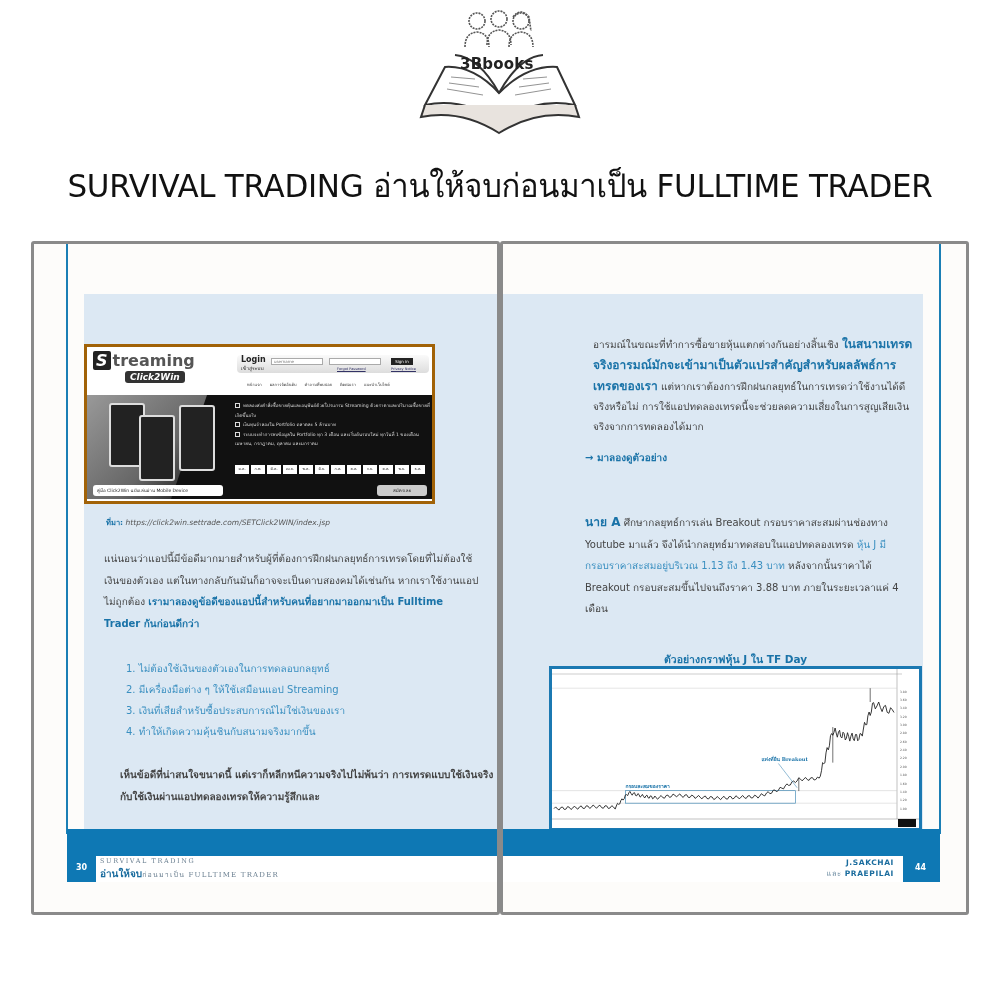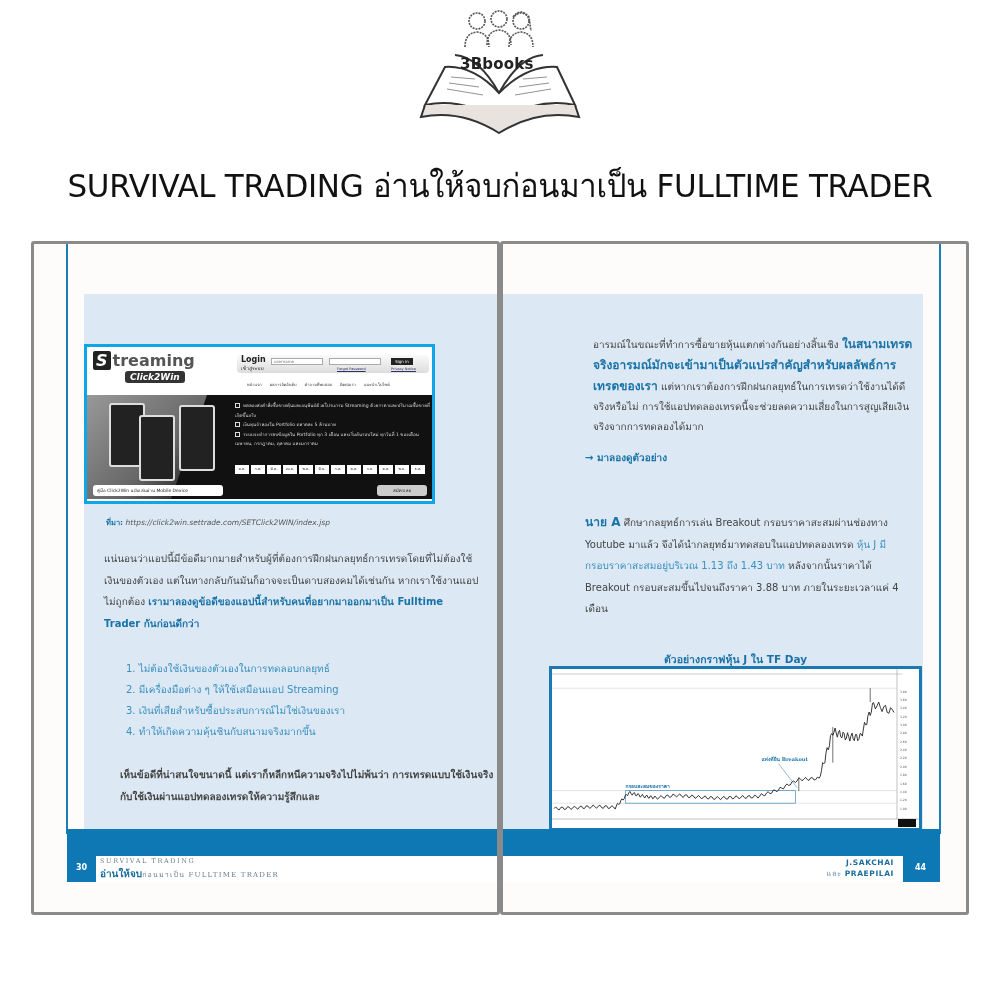--- a/index.html
+++ b/index.html
@@ -54,21 +54,21 @@
   .fig-caption { position: absolute; font-family: "DejaVu Sans", sans-serif; font-weight: bold; font-size: 10.5px; color: #1a73a8; text-align: center; }
   .body-text { position: absolute; font-family: "DejaVu Sans", sans-serif; font-size: 10px; line-height: 21.5px; color: #444; }
   .hl { color: #1a73a8; font-weight: bold; }
   .hl-lg { color: #1a73a8; font-weight: bold; font-size: 12px; }
   .hl-plain { color: #3a8fc0; }
   .list { position: absolute; font-family: "DejaVu Sans", sans-serif; font-size: 10px; line-height: 21px; color: #3a8fc0; }
   .source { position: absolute; font-family: "DejaVu Sans", sans-serif; font-size: 7.5px; font-style: italic; color: #555; }
   .source b { font-style: normal; color: #1a73a8; }
 
   
-  .c2w { position: absolute; left: 50px; top: 100px; width: 350px; height: 158px; border: 3px solid #0ea5e9; background: #fff; overflow: hidden; }
+  .c2w { position: absolute; left: 50px; top: 100px; width: 350px; height: 158px; border: 3px solid #a16207; background: #fff; overflow: hidden; }
   .c2w-top { position: absolute; left: 0; top: 0; width: 100%; height: 48px; background: #ffffff; }
   .c2w-logo { position: absolute; left: 6px; top: 4px; font-family: "DejaVu Sans", sans-serif; font-size: 16px; font-weight: bold; color: #555; }
   .c2w-logo .s { display: inline-block; background: #222; color: #fff; padding: 0 3px; border-radius: 2px; font-style: italic; margin-right: 2px; }
   .c2w-badge { position: absolute; left: 38px; top: 24px; background: #333; color: #fff; font-family: "DejaVu Sans", sans-serif; font-size: 9px; font-weight: bold; font-style: italic; padding: 1px 5px; border-radius: 3px; }
   .c2w-login { position: absolute; left: 150px; top: 8px; width: 192px; height: 18px; background: linear-gradient(#fafafa, #ddd); border-radius: 4px; }
   .c2w-login .lbl { position: absolute; left: 4px; top: 1px; font-size: 8px; font-weight: bold; color: #222; line-height: 8px; }
   .c2w-login .lbl small { display: block; font-size: 5px; font-weight: normal; }
   .c2w-login .in1 { position: absolute; left: 34px; top: 3px; width: 52px; height: 7px; border: 1px solid #aaa; background: #fff; font-size: 4px; color: #777; padding-left: 2px; }
   .c2w-login .in2 { position: absolute; left: 92px; top: 3px; width: 52px; height: 7px; border: 1px solid #aaa; background: #fff; }
   .c2w-login .btn { position: absolute; left: 154px; top: 3px; width: 22px; height: 7px; background: #222; color: #fff; font-size: 4px; text-align: center; line-height: 7px; }

